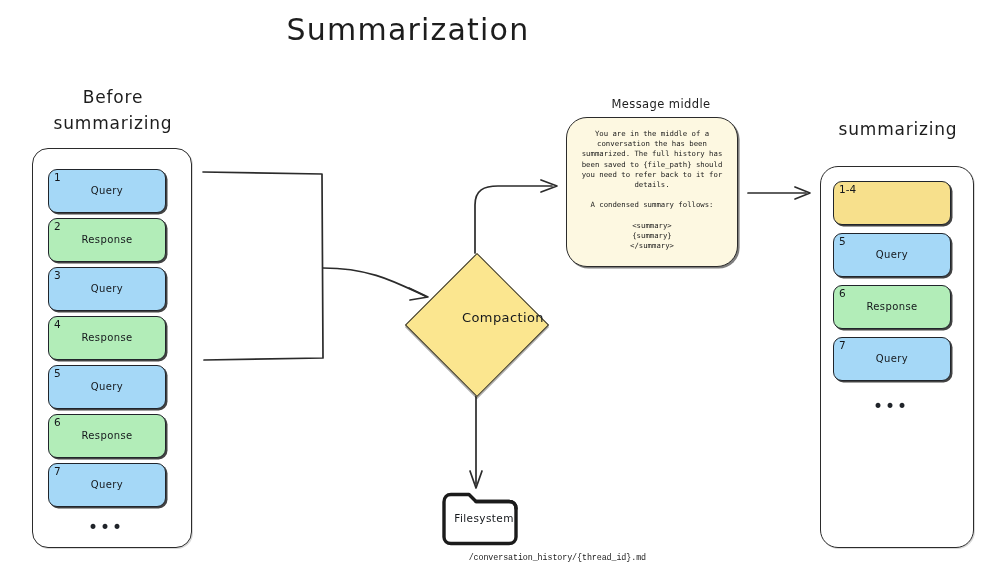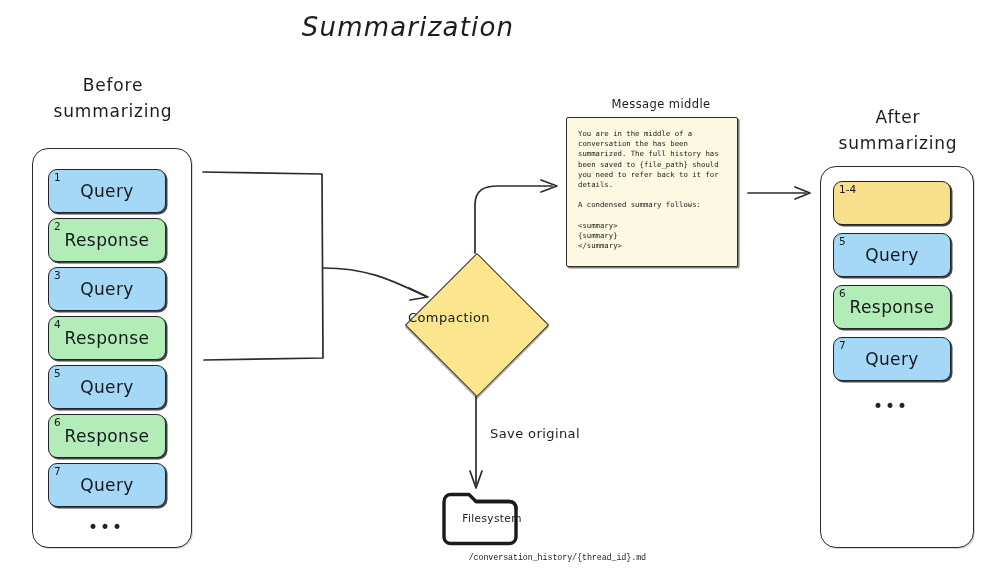--- a/index.html
+++ b/index.html
@@ -3,85 +3,85 @@
 <meta charset="utf-8">
 <style>
   html,body{margin:0;padding:0;}
   body{
     width:1000px;height:587px;background:#ffffff;position:relative;overflow:hidden;
     font-family:"DejaVu Sans",sans-serif;color:#1d1d1d;
   }
   .hand{font-family:"DejaVu Sans",sans-serif;letter-spacing:.4px;}
   #title{
     position:absolute;left:0;top:12px;width:816px;text-align:center;
-    font-size:26px;font-weight:400;letter-spacing:1.2px;font-style:italic;
+    font-size:30px;font-weight:400;letter-spacing:1.2px;
   }
 
   
-  .col-head{position:absolute;text-align:center;font-size:17px;line-height:26px;letter-spacing:.8px;}
+  .col-head{position:absolute;text-align:center;font-size:17px;line-height:26px;letter-spacing:.8px;margin-top:12px;}
   #before-head{left:28px;top:72px;width:170px;}
   #after-head{left:818px;top:104px;width:160px;}
 
   
   .list-box{
     position:absolute;border:1.6px solid #2b2b2b;border-radius:16px;background:#fff;
     box-shadow:1px 1px 0 #d9d9d9;
   }
   #before-box{left:32px;top:148px;width:158px;height:398px;}
-  #after-box{left:820px;top:166px;width:152px;height:380px;}
+  #after-box{left:820px;top:166px;width:152px;height:380px;border-radius:18px;}
 
   
   .card{
     position:absolute;border:1.7px solid #21252b;border-radius:9px;
     box-shadow:1.5px 1.5px 0 rgba(20,20,20,.80);
     display:flex;align-items:center;justify-content:center;
   }
   .card .num{
     position:absolute;left:5px;top:1px;font-size:10.5px;line-height:12px;color:#15181c;
   }
-  .card .lbl{font-size:17px;line-height:14px;text-align:center;color:#15181c;padding:0 4px;}
+  .card .lbl{font-size:10px;line-height:14px;text-align:center;color:#15181c;padding:0 4px;}
   .c-query{background:#a5d8f7;}
   .c-response{background:#b2edb8;}
   .c-summary{background:#f7e08c;}
   .dots{position:absolute;font-size:17px;line-height:10px;letter-spacing:2px;color:#20242a;text-align:center;}
 
   
   svg.lay{position:absolute;left:0;top:0;width:1000px;height:587px;overflow:visible;}
   .stroke{fill:none;stroke:#2b2b2b;stroke-width:1.7px;stroke-linecap:round;stroke-linejoin:round;}
   .arrowhead{fill:none;stroke:#2b2b2b;stroke-width:1.7px;stroke-linecap:round;stroke-linejoin:round;}
 
   
   #diamond-wrap{position:absolute;left:408px;top:256px;width:136px;height:136px;}
   #diamond-shape{
     position:absolute;left:18px;top:18px;width:100px;height:100px;background:#fbe68f;
     border:1.7px solid #2b2b2b;transform:rotate(45deg);
     box-shadow:1.5px 1.5px 0 rgba(20,20,20,.35);
   }
   #diamond-label{
-    position:absolute;left:0;top:52px;width:136px;text-align:left;
+    position:absolute;left:0;top:52px;width:136px;text-align:right;
     font-size:13px;line-height:19px;color:#15181c;
   }
 
   
   #msg-head{position:absolute;left:566px;top:97px;width:190px;text-align:center;font-size:11.5px;letter-spacing:.4px;}
   #msg-box{
     position:absolute;left:566px;top:117px;width:172px;height:150px;
-    background:#fdf8e1;border:1.8px solid #2b2b2b;border-radius:2px;
+    background:#fdf8e1;border:1.8px solid #2b2b2b;border-radius:21px;
     box-shadow:1.6px 1.6px 0 rgba(20,20,20,.55);
-    padding:11px 11px 0 11px;box-sizing:border-box;
+    padding:11px 11px 0 11px;box-sizing:border-box;text-align:center;
   }
   #msg-text{
     font-family:"DejaVu Sans Mono",monospace;font-size:7.3px;line-height:10.2px;
     color:#1a1a1a;white-space:pre-wrap;
   }
 
   
   #save-label{position:absolute;left:470px;top:424px;width:130px;text-align:center;font-size:13px;line-height:19px;}
   #fs-wrap{position:absolute;left:438px;top:490px;width:84px;height:58px;}
-  #fs-label{position:absolute;left:12px;top:22px;width:84px;text-align:center;font-size:10.5px;color:#15181c;}
+  #fs-label{position:absolute;left:4px;top:22px;width:84px;text-align:center;font-size:10.5px;color:#15181c;}
   #fs-path{position:absolute;left:356px;top:553px;width:290px;text-align:right;
     font-family:Liberation Mono, monospace;font-size:8.4px;color:#1a1a1a;letter-spacing:-.1px;}
 </style>
 </head>
 <body>
 
 <div id="title" class="hand">Summarization</div>
 
 <div id="before-head" class="col-head hand">
   <div>Before</div>
@@ -113,21 +113,20 @@
       <span class="lbl hand">Response</span>
     </div>
     <div class="card c-query" style="left: 15px; top: 314px; width: 116px; height: 42px;">
       <span class="num">7</span>
       <span class="lbl hand">Query</span>
     </div>
     <div class="dots hand" style="left: 15px; width: 116px; top: 373px;">•••</div>
   </div>
 
 <div id="after-head" class="col-head hand">
-  <div>After</div>
   <div>summarizing</div>
 </div>
 <div id="after-box" class="list-box">
     <div class="card c-summary" style="left: 12px; top: 14px; width: 116px; height: 42px;">
       <span class="num">1-4</span>
     </div>
     <div class="card c-query" style="left: 12px; top: 66px; width: 116px; height: 42px;">
       <span class="num">5</span>
       <span class="lbl hand">Query</span>
     </div>
@@ -176,21 +175,20 @@
 details.
 
 A condensed summary follows:
 
 &lt;summary&gt;
 {summary}
 &lt;/summary&gt;</div>
 </div>
 
 <div id="save-label" class="hand">
-  <div>Save original</div>
 </div>
 
 <div id="fs-wrap">
   <svg width="84" height="58" viewBox="0 0 84 58">
     <path d="M 6 12 C 6 7 9 4.5 13 4.5 L 31 4.5 L 38 11.5 L 71 11.5 C 75 11.5 78 14 78 18.5 L 78 47 C 78 51 75 53.5 71 53.5 L 13 53.5 C 9 53.5 6 51 6 47 Z" fill="#ffffff" stroke="#1b1b1b" stroke-width="3.4" stroke-linejoin="round"></path>
     <path d="M 38 11.5 L 71 11.5 C 75 11.5 78 14 78 18.5" fill="none" stroke="#1b1b1b" stroke-width="3.4" stroke-linecap="round"></path>
   </svg>
   <div id="fs-label" class="hand">Filesystem</div>
 </div>
 <div id="fs-path">/conversation_history/{thread_id}.md</div>

